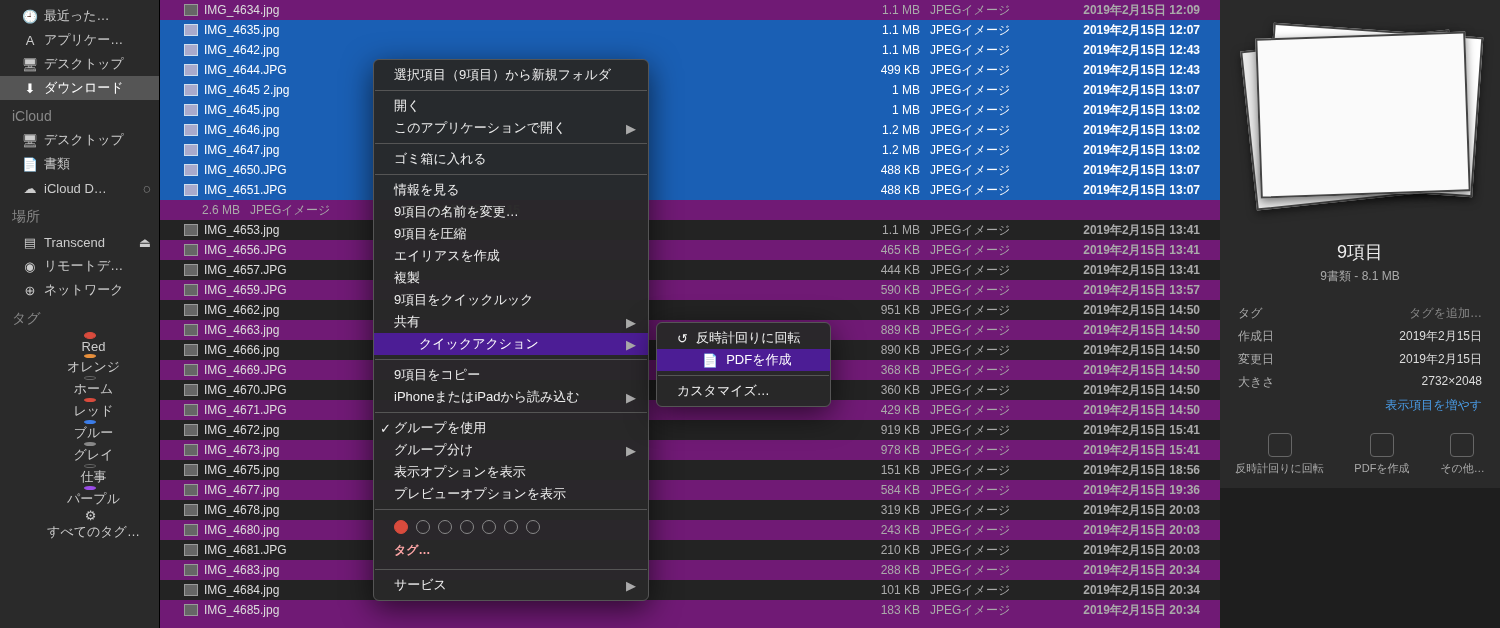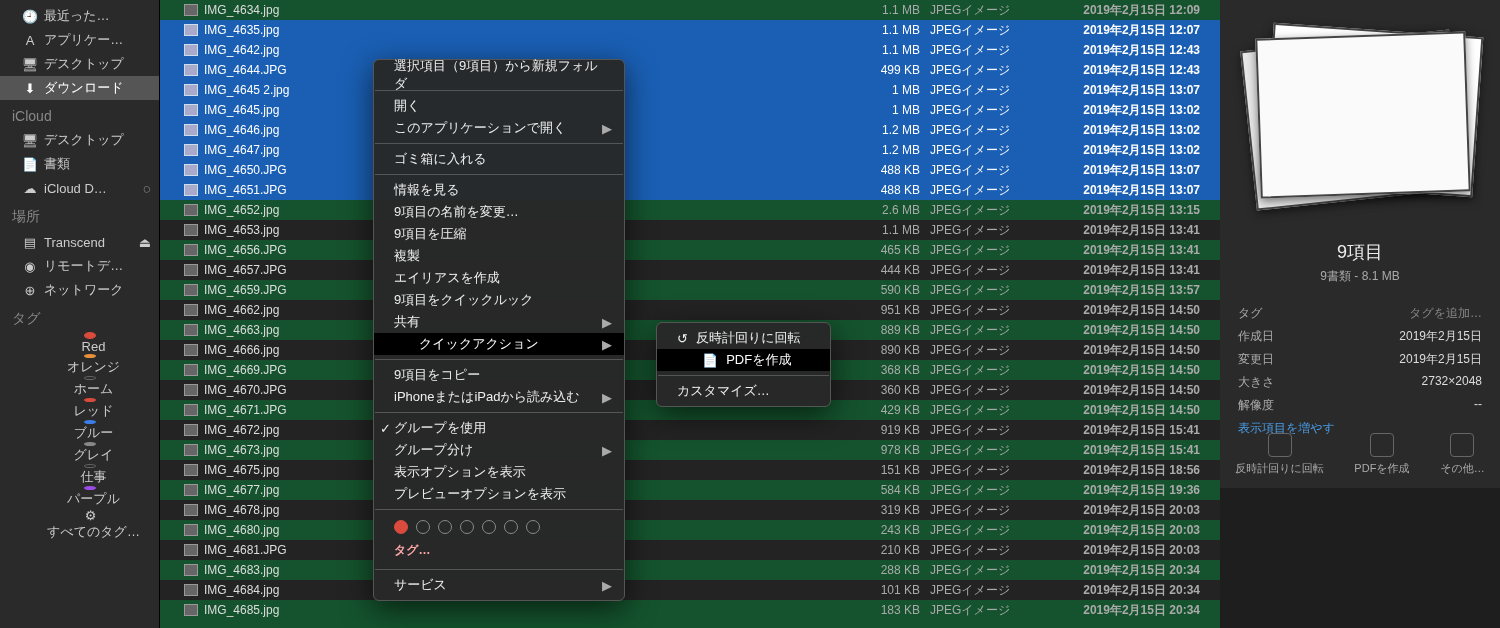--- a/index.html
+++ b/index.html
@@ -6,58 +6,58 @@
 body { background: #1e1e1e; color: #ddd; width: 1500px; height: 628px; overflow: hidden; position: relative; font-size: 13px; }
 
 .sidebar { position: absolute; left: 0; top: 0; width: 160px; height: 628px; background: #2a2a2a; border-right: 1px solid #000; padding-top: 4px; }
 .sb-item { display: flex; align-items: center; height: 24px; padding-left: 22px; color: #ccc; cursor: pointer; }
 .sb-item.active { background: #555; color: #fff; }
 .sb-icon { width: 16px; height: 16px; margin-right: 6px; display: inline-flex; align-items: center; justify-content: center; }
 .sb-section { font-size: 14px; color: #888; padding: 8px 0 4px 12px; }
 .tag-dot { width: 12px; height: 12px; border-radius: 50%; margin-right: 8px; border: 1px solid #666; }
 .tag-item { display: flex; align-items: center; height: 22px; padding-left: 28px; color: #ccc; cursor: pointer; flex-direction: column; }
 
-.filelist { position: absolute; left: 160px; top: 0; width: 1060px; height: 628px; background: #14532d; }
+.filelist { position: absolute; left: 160px; top: 0; width: 1060px; height: 628px; background: #701a75; }
 .row { display: flex; align-items: center; height: 20px; font-size: 12px; }
 .row:nth-child(even) { background: #232323; }
 .row.sel { background: #1a5fb4; color: #fff; }
 .row.sel .size, .row.sel .kind, .row.sel .date { color: #fff; }
 .fname { width: 680px; padding-left: 24px; display: flex; align-items: center; }
 .ficon { width: 14px; height: 12px; margin-right: 6px; background: #666; border: 1px solid #999; }
 .row.sel .ficon { background: #aac; border-color: #cde; }
 .size { width: 90px; text-align: right; color: #aaa; padding-right: 10px; }
 .kind { width: 110px; color: #aaa; }
 .date { width: 170px; text-align: right; color: #aaa; padding-right: 10px; font-weight: bold; }
 
 .ctxmenu { position: absolute; background: rgba(40,40,40,0.97); border: 1px solid #555; border-radius: 6px; padding: 4px 0; box-shadow: 0 8px 30px rgba(0,0,0,0.6); font-size: 13px; }
-.ctxmenu.main { left: 373px; top: 59px; width: 252px; }
+.ctxmenu.main { left: 373px; top: 59px; width: 276px; }
 .ctxmenu.sub { left: 656px; top: 322px; width: 175px; }
 .ctx-item { height: 22px; display: flex; align-items: center; padding: 0 20px; color: #eee; cursor: pointer; position: relative; }
-.ctx-item.hi { background: #000000; color: #fff; padding-left: 45px; }
+.ctx-item.hi { background: #4c1d95; color: #fff; padding-left: 45px; }
 .ctx-sep { height: 1px; background: #555; margin: 4px 1px; }
 .ctx-arrow { position: absolute; right: 12px; color: #aaa; }
 .ctx-check { position: absolute; left: 6px; }
 .ctx-icon { margin-right: 8px; }
 .ctx-tags { display: flex; gap: 8px; padding: 6px 20px; }
 .ctx-tag-dot { width: 14px; height: 14px; border-radius: 50%; border: 1.5px solid #888; }
 .ctx-tag-dot.red { background: #d94b3d; border-color: #d94b3d; }
 .ctx-tag-label { padding: 2px 20px 6px; color: #fca5a5; font-size: 12px; font-weight: bold; }
 
 .preview { position: absolute; right: 0; top: 0; width: 280px; height: 488px; background: #2a2a2a; padding: 20px 18px; }
 .preview-thumbs { position: relative; height: 200px; margin-bottom: 20px; }
 .thumb { position: absolute; width: 210px; height: 160px; background: #e8e8e8; border: 2px solid #444; box-shadow: 0 3px 10px rgba(0,0,0,0.5); }
 .thumb:nth-child(1){ transform: rotate(-6deg); left: 10px; top: 20px; }
 .thumb:nth-child(2){ transform: rotate(4deg); left: 30px; top: 10px; background: #fff; }
 .thumb:nth-child(3){ transform: rotate(-2deg); left: 20px; top: 15px; background: #fafafa; }
 .preview-title { text-align: center; font-size: 18px; color: #eee; margin-bottom: 4px; }
 .preview-sub { text-align: center; font-size: 12px; color: #aaa; margin-bottom: 20px; }
 .meta-row { display: flex; justify-content: space-between; font-size: 12px; margin-bottom: 6px; }
 .meta-label { color: #aaa; }
 .meta-value { color: #ddd; }
-.meta-link { color: #4a9de8; text-align: left; font-size: 12px; margin-top: 0; cursor: pointer; }
+.meta-link { color: #4a9de8; text-align: right; font-size: 12px; margin-top: 0; cursor: pointer; }
 .action-row { position: absolute; bottom: 12px; left: 0; right: 0; display: flex; justify-content: space-around; font-size: 11px; color: #aaa; }
 .action-item { text-align: center; cursor: pointer; }
 .action-ico { width: 24px; height: 24px; margin: 0 auto 4px; border: 1px solid #666; border-radius: 4px; }
 </style>
 </head>
 <body>
 
 <div class="sidebar">
   <div id="sb-fav">
       <div class="sb-item">
@@ -235,24 +235,20 @@
     <div class="row sel">
       <div class="fname">
         <span class="ficon"></span>
         <span>IMG_4651.JPG</span>
       </div>
       <div class="size">488 KB</div>
       <div class="kind">JPEGイメージ</div>
       <div class="date">2019年2月15日 13:07</div>
     </div>
     <div class="row">
-      <div class="fname">
-        <span class="ficon"></span>
-        <span>IMG_4652.jpg</span>
-      </div>
       <div class="size">2.6 MB</div>
       <div class="kind">JPEGイメージ</div>
       <div class="date">2019年2月15日 13:15</div>
     </div>
     <div class="row">
       <div class="fname">
         <span class="ficon"></span>
         <span>IMG_4653.jpg</span>
       </div>
       <div class="size">1.1 MB</div>
@@ -452,24 +448,24 @@
     <div class="ctx-item">
       <span>情報を見る</span>
     </div>
     <div class="ctx-item">
       <span>9項目の名前を変更…</span>
     </div>
     <div class="ctx-item">
       <span>9項目を圧縮</span>
     </div>
     <div class="ctx-item">
+      <span>エイリアスを作成</span>
+    </div>
+    <div class="ctx-item">
       <span>複製</span>
-    </div>
-    <div class="ctx-item">
-      <span>エイリアスを作成</span>
     </div>
     <div class="ctx-item">
       <span>9項目をクイックルック</span>
     </div>
     <div class="ctx-item">
       <span>共有</span>
       <span class="ctx-arrow">▶</span>
     </div>
     <div class="ctx-item hi">
       <span>クイックアクション</span>
@@ -548,24 +544,20 @@
         <span class="meta-value" style="">2019年2月15日</span>
       </div>
       <div class="meta-row">
         <span class="meta-label">変更日</span>
         <span class="meta-value" style="">2019年2月15日</span>
       </div>
       <div class="meta-row">
         <span class="meta-label">大きさ</span>
         <span class="meta-value" style="">2732×2048</span>
       </div>
-      <div class="meta-row">
-        <span class="meta-label">解像度</span>
-        <span class="meta-value" style="">--</span>
-      </div>
     </div>
   <div class="meta-link">表示項目を増やす</div>
   <div class="action-row" id="actions">
       <div class="action-item">
         <div class="action-ico"></div>
         <div>反時計回りに回転</div>
       </div>
       <div class="action-item">
         <div class="action-ico"></div>
         <div>PDFを作成</div>

